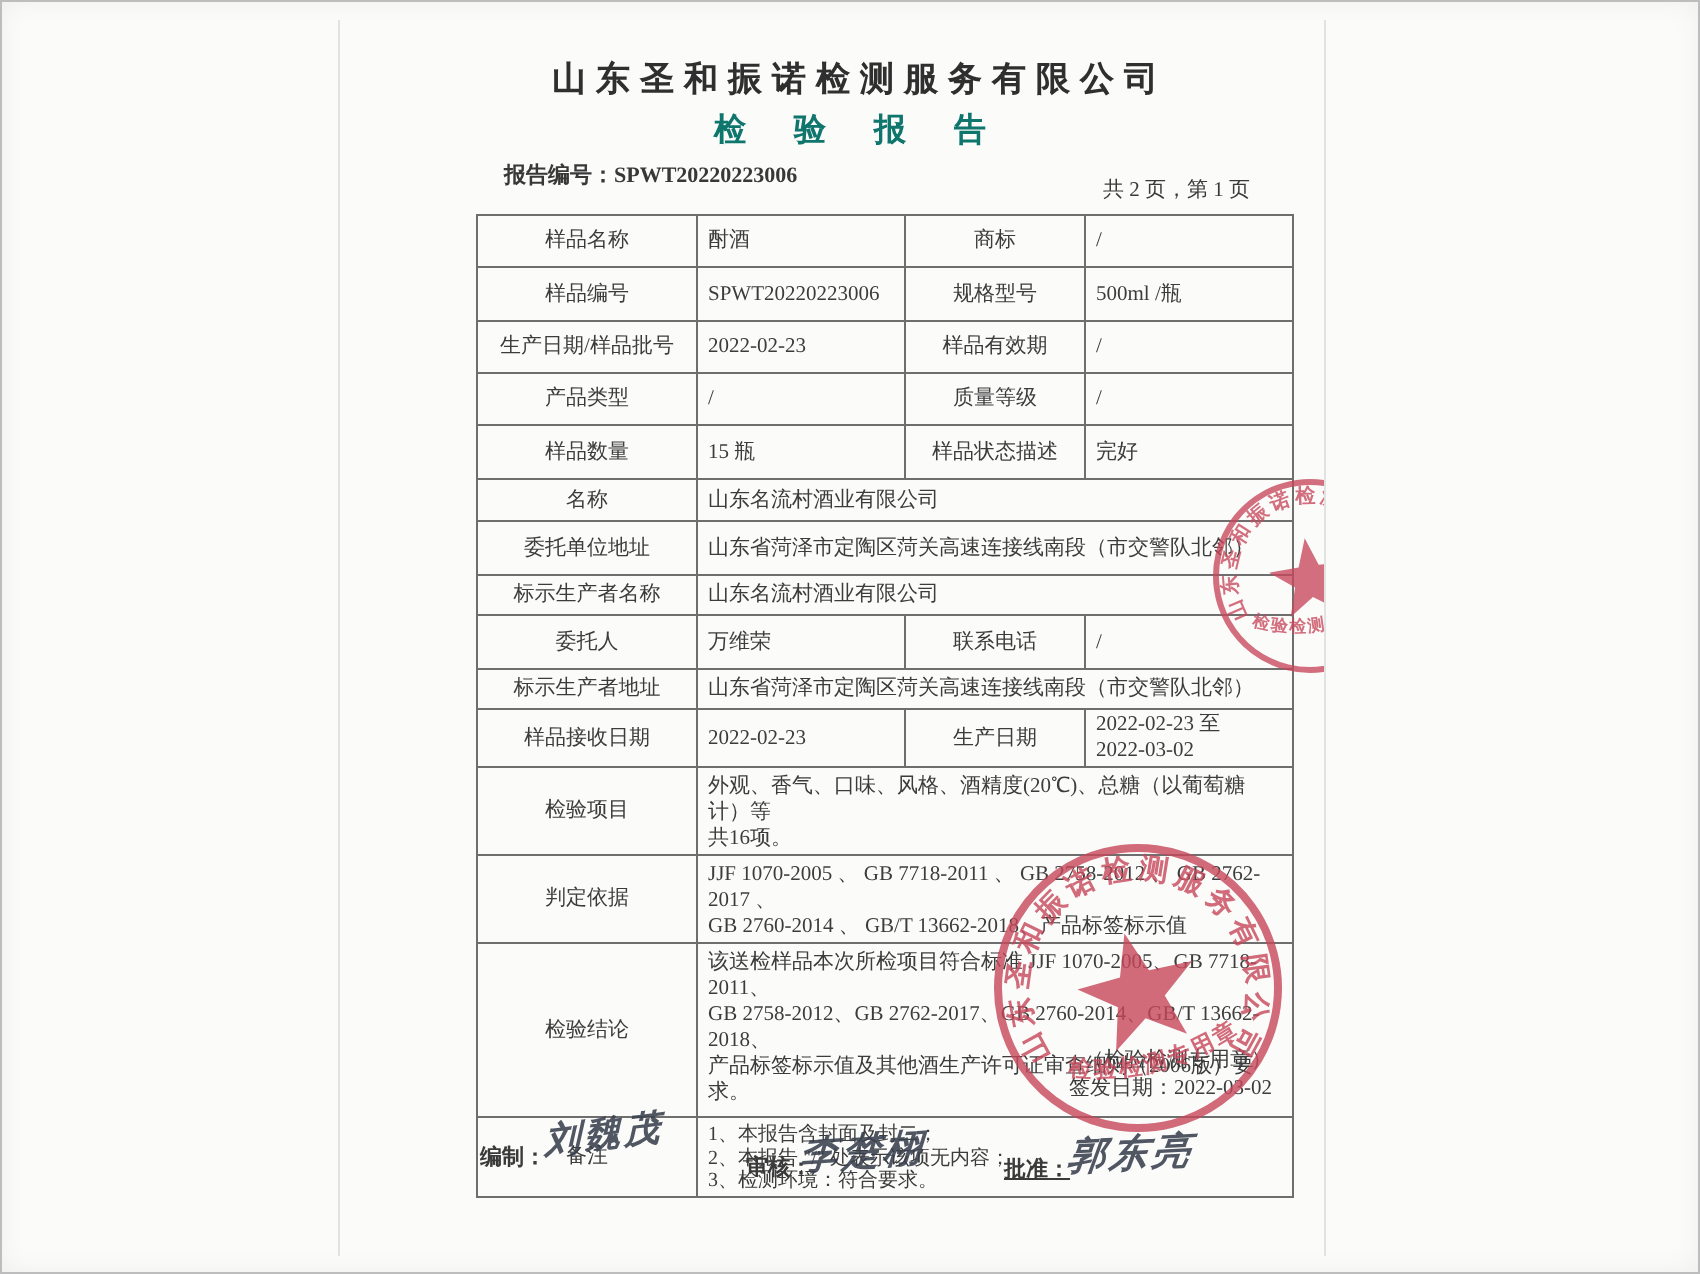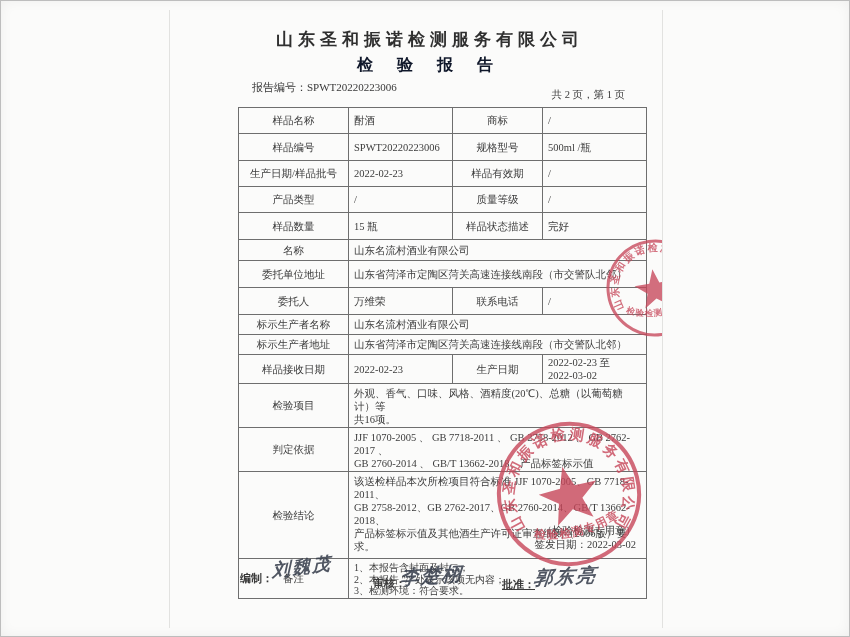--- a/index.html
+++ b/index.html
@@ -7,22 +7,22 @@
        font-family:"Liberation Serif","DejaVu Serif",serif;color:#3a3a3a;}
   .canvas{position:relative;width:850px;height:637px;
           box-shadow:inset 0 0 0 1px #bdbdbd, inset 0 0 14px rgba(0,0,0,.06);}
   .page-edge{position:absolute;top:10px;bottom:9px;width:1px;background:#e2e2e0;}
   .page-edge.left{left:169px;} .page-edge.right{left:662px;}
 
   
   .company-title{position:absolute;left:170px;width:520px;top:28px;text-align:center;
                  font-size:17px;font-weight:bold;letter-spacing:5px;color:#2f2f2f;}
   .doc-title{position:absolute;left:170px;width:520px;top:55px;text-align:center;
-             font-size:16px;font-weight:bold;letter-spacing:10px;color:#0f172a;}
-  .report-no-row{position:absolute;left:252px;top:80px;font-size:11px;font-weight:normal;color:#383838;}
+             font-size:16px;font-weight:bold;letter-spacing:10px;color:#0f766e;}
+  .report-no-row{position:absolute;left:252px;top:80px;font-size:11px;font-weight:bold;color:#383838;}
   .page-info{position:absolute;left:480px;width:145px;top:88px;text-align:right;font-size:10.5px;color:#3a3a3a;}
 
   
   table.report{position:absolute;left:238px;top:107px;width:408px;border-collapse:collapse;table-layout:fixed;}
   table.report td{border:1px solid #6e6e6e;font-size:10.5px;line-height:13px;
                   padding:1px 5px;vertical-align:middle;color:#3c3c3c;overflow:hidden;}
   td.lbl{text-align:center;}
   td.val{text-align:left;}
   td.val.lft{text-align:left;vertical-align:top;padding-top:3px;}
   td.pre{white-space:pre-line;font-family:Liberation Serif, serif;}
@@ -105,29 +105,29 @@
       <td class="val">完好</td>
     </tr>
     <tr style="height:21px">
       <td class="lbl">名称</td>
       <td class="val" colspan="3">山东名流村酒业有限公司</td>
     </tr>
     <tr style="height:27px">
       <td class="lbl">委托单位地址</td>
       <td class="val" colspan="3">山东省菏泽市定陶区菏关高速连接线南段（市交警队北邻）</td>
     </tr>
+    <tr style="height:20px">
+      <td class="lbl">标示生产者名称</td>
+      <td class="val" colspan="3">山东名流村酒业有限公司</td>
+    </tr>
     <tr style="height:27px">
       <td class="lbl">委托人</td>
       <td class="val">万维荣</td>
       <td class="lbl">联系电话</td>
       <td class="val">/</td>
-    </tr>
-    <tr style="height:20px">
-      <td class="lbl">标示生产者名称</td>
-      <td class="val" colspan="3">山东名流村酒业有限公司</td>
     </tr>
     <tr style="height:20px">
       <td class="lbl">标示生产者地址</td>
       <td class="val" colspan="3">山东省菏泽市定陶区菏关高速连接线南段（市交警队北邻）</td>
     </tr>
     <tr style="height:28px">
       <td class="lbl">样品接收日期</td>
       <td class="val">2022-02-23</td>
       <td class="lbl">生产日期</td>
       <td class="val pre">2022-02-23 至

